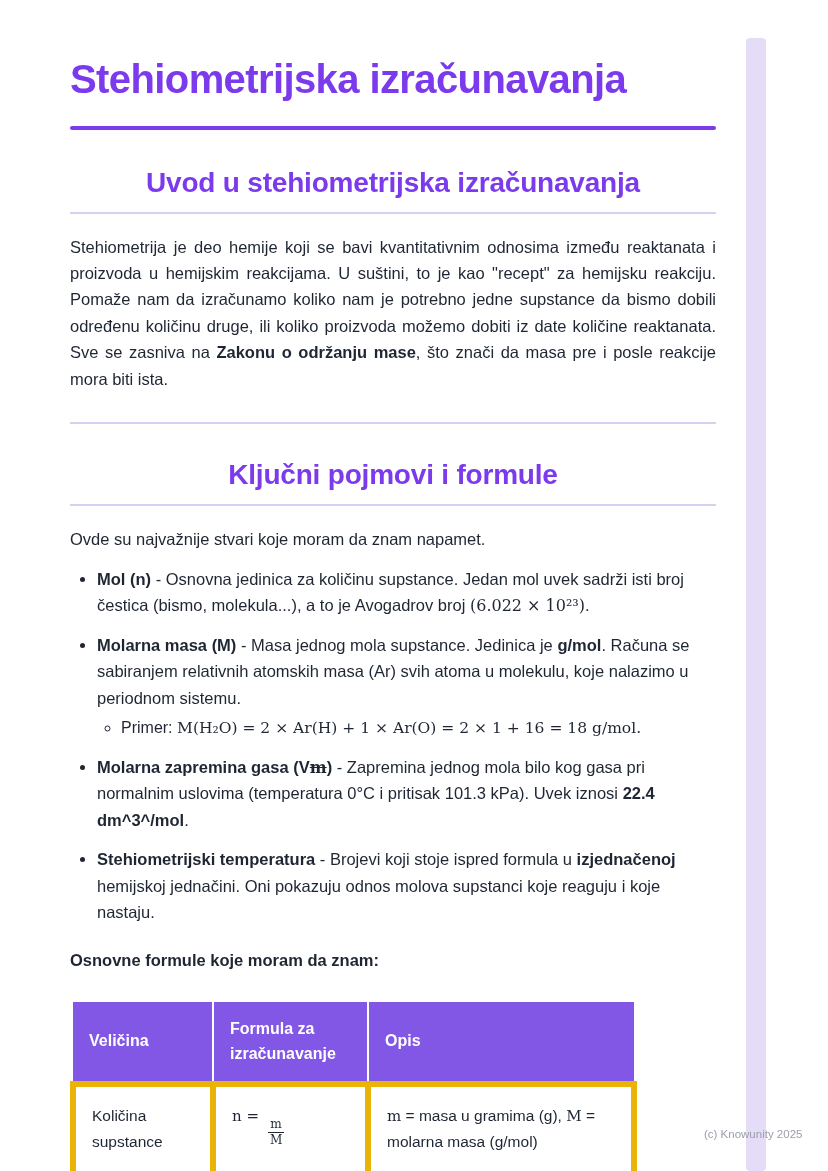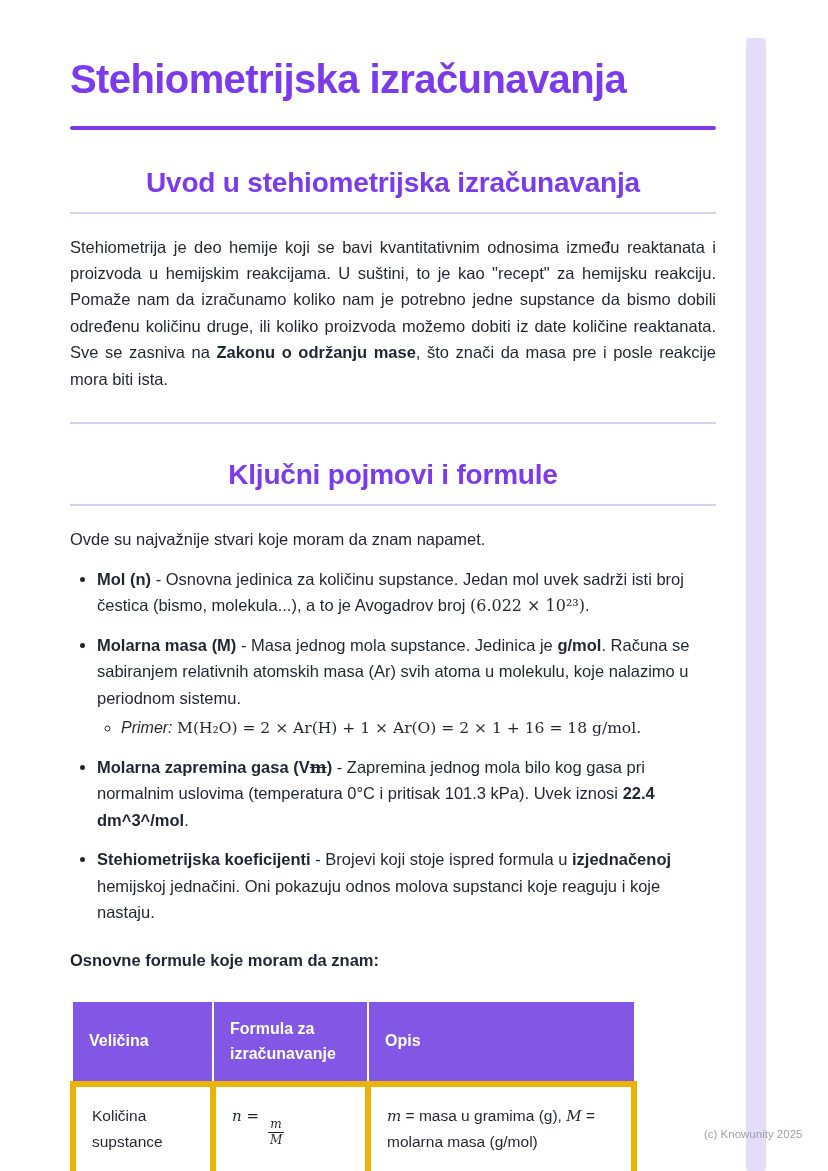--- a/index.html
+++ b/index.html
@@ -13,21 +13,21 @@
   .sec-title{font-size:28px;font-weight:700;color:var(--accent,#7C3AED);letter-spacing:-0.2px;line-height:1.2;text-align:center;}
   .sec-rule{height:2px;background:var(--divider,#DACEF3);margin-top:12px;margin-bottom:20px;}
   .para{font-size:16.5px;line-height:1.6;color:var(--text,#1F2633);}
   .justified{text-align:justify;}
   .section-divider{height:2px;background:var(--divider,#DACEF3);margin:30px 0 34px;}
   .bullets{list-style:disc;padding-left:27px;margin-top:14px;}
   .bullets>li{margin-bottom:13px;line-height:1.6;font-size:16.5px;}
   .sub-bullets{list-style:circle;padding-left:24px;margin-top:4px;}
   .sub-bullets>li{line-height:1.6;font-size:16px;margin-bottom:0;}
   .b{font-weight:700;}
-  .i{font-style:italic;}
+  .i{}
   .m{font-family:"DejaVu Serif",serif;font-size:0.97em;}
   .st{text-decoration:line-through;}
   .bold-line{font-weight:700;margin-top:22px;}
   .formulas-table{border-collapse:collapse;margin-top:28px;width:561px;table-layout:fixed;}
   .formulas-table th{background:var(--table-head,#8257E5);color:#fff;text-align:left;vertical-align:middle;font-size:16px;font-weight:700;padding:15px 16px;line-height:1.55;}
   .formulas-table th:not(:last-child){border-right:2px solid #fff;}
   .col-velicina{width:140px;}
   .col-formula{width:155px;}
   .col-opis{width:266px;}
   .formulas-table td{border:6px solid #eab308;padding:16px;font-size:15.5px;line-height:1.65;vertical-align:top;background:#fff;}
@@ -70,21 +70,21 @@
           <ul class="sub-bullets">
             <li>
               <span><span class="i">Primer: </span><span class="m">M(H₂O) = 2 × Ar(H) + 1 × Ar(O) = 2 × 1 + 16 = 18 g/mol.</span></span>
             </li>
           </ul>
         </li>
         <li>
           <span><span class="b">Molarna zapremina gasa (V</span><span class="b m st">m</span><span class="b">)</span><span> - Zapremina jednog mola bilo kog gasa pri normalnim uslovima (temperatura 0°C i pritisak 101.3 kPa). Uvek iznosi </span><span class="b">22.4 dm^3^/mol</span><span>.</span></span>
         </li>
         <li>
-          <span><span class="b">Stehiometrijska koeficijenti</span><span> - Brojevi koji stoje ispred formula u </span><span class="b">izjednačenoj</span><span> hemijskoj jednačini. Oni pokazuju odnos molova supstanci koje reaguju i koje nastaju.</span></span>
+          <span><span class="b">Stehiometrijski temperatura</span><span> - Brojevi koji stoje ispred formula u </span><span class="b">izjednačenoj</span><span> hemijskoj jednačini. Oni pokazuju odnos molova supstanci koje reaguju i koje nastaju.</span></span>
         </li>
       </ul>
 
       <p class="para bold-line">Osnovne formule koje moram da znam:</p>
 
       <table class="formulas-table">
         <thead>
           <tr>
             <th class="col-velicina">Veličina</th>
             <th class="col-formula">Formula za izračunavanje</th>

